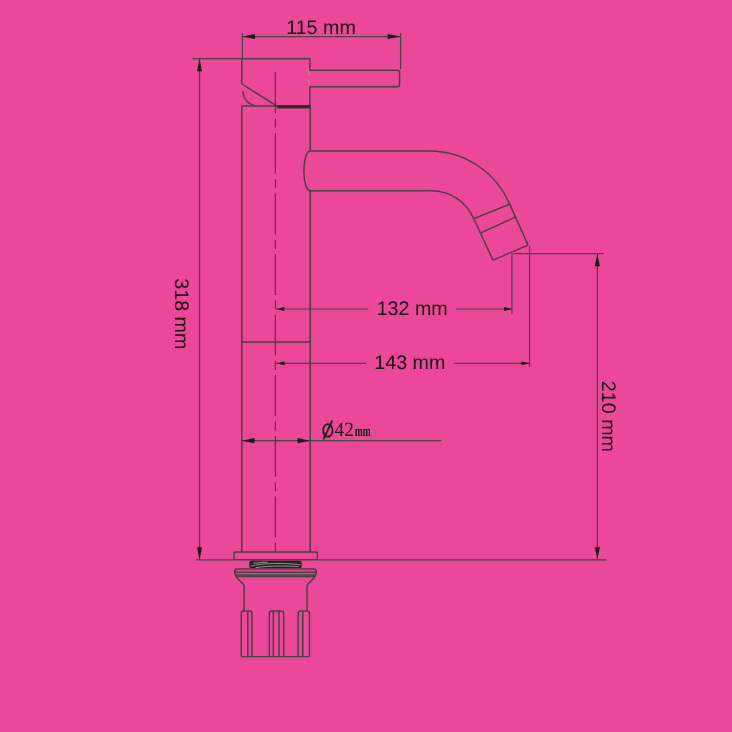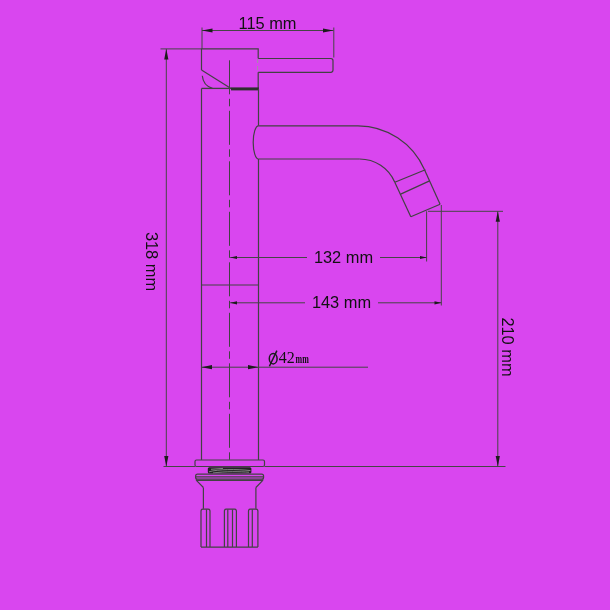--- a/index.html
+++ b/index.html
@@ -1,16 +1,16 @@
 <!DOCTYPE html>
 <html><head>
 <meta charset="utf-8">
 <style>
   html,body{margin:0;padding:0;background:#ffffff;}
-  .wrap{width:610px;height:610px;position:relative;background:#d946ef;}
+  .wrap{width:610px;height:610px;position:relative;background:#ec4899;}
   text{font-family:"Liberation Sans",sans-serif;font-weight:normal;fill:#111111;}
 </style>
 </head>
 <body>
 
 <div class="wrap">
 <svg width="610" height="610" viewBox="0 0 610 610" xmlns="http://www.w3.org/2000/svg">
   <g fill="none" stroke="#424242" stroke-width="1.2">
 
     <path d="M201.5,70 L201.5,48.9 L258.2,48.9 L258.2,58.5 M258.2,72.3 L258.2,88.4"></path>

